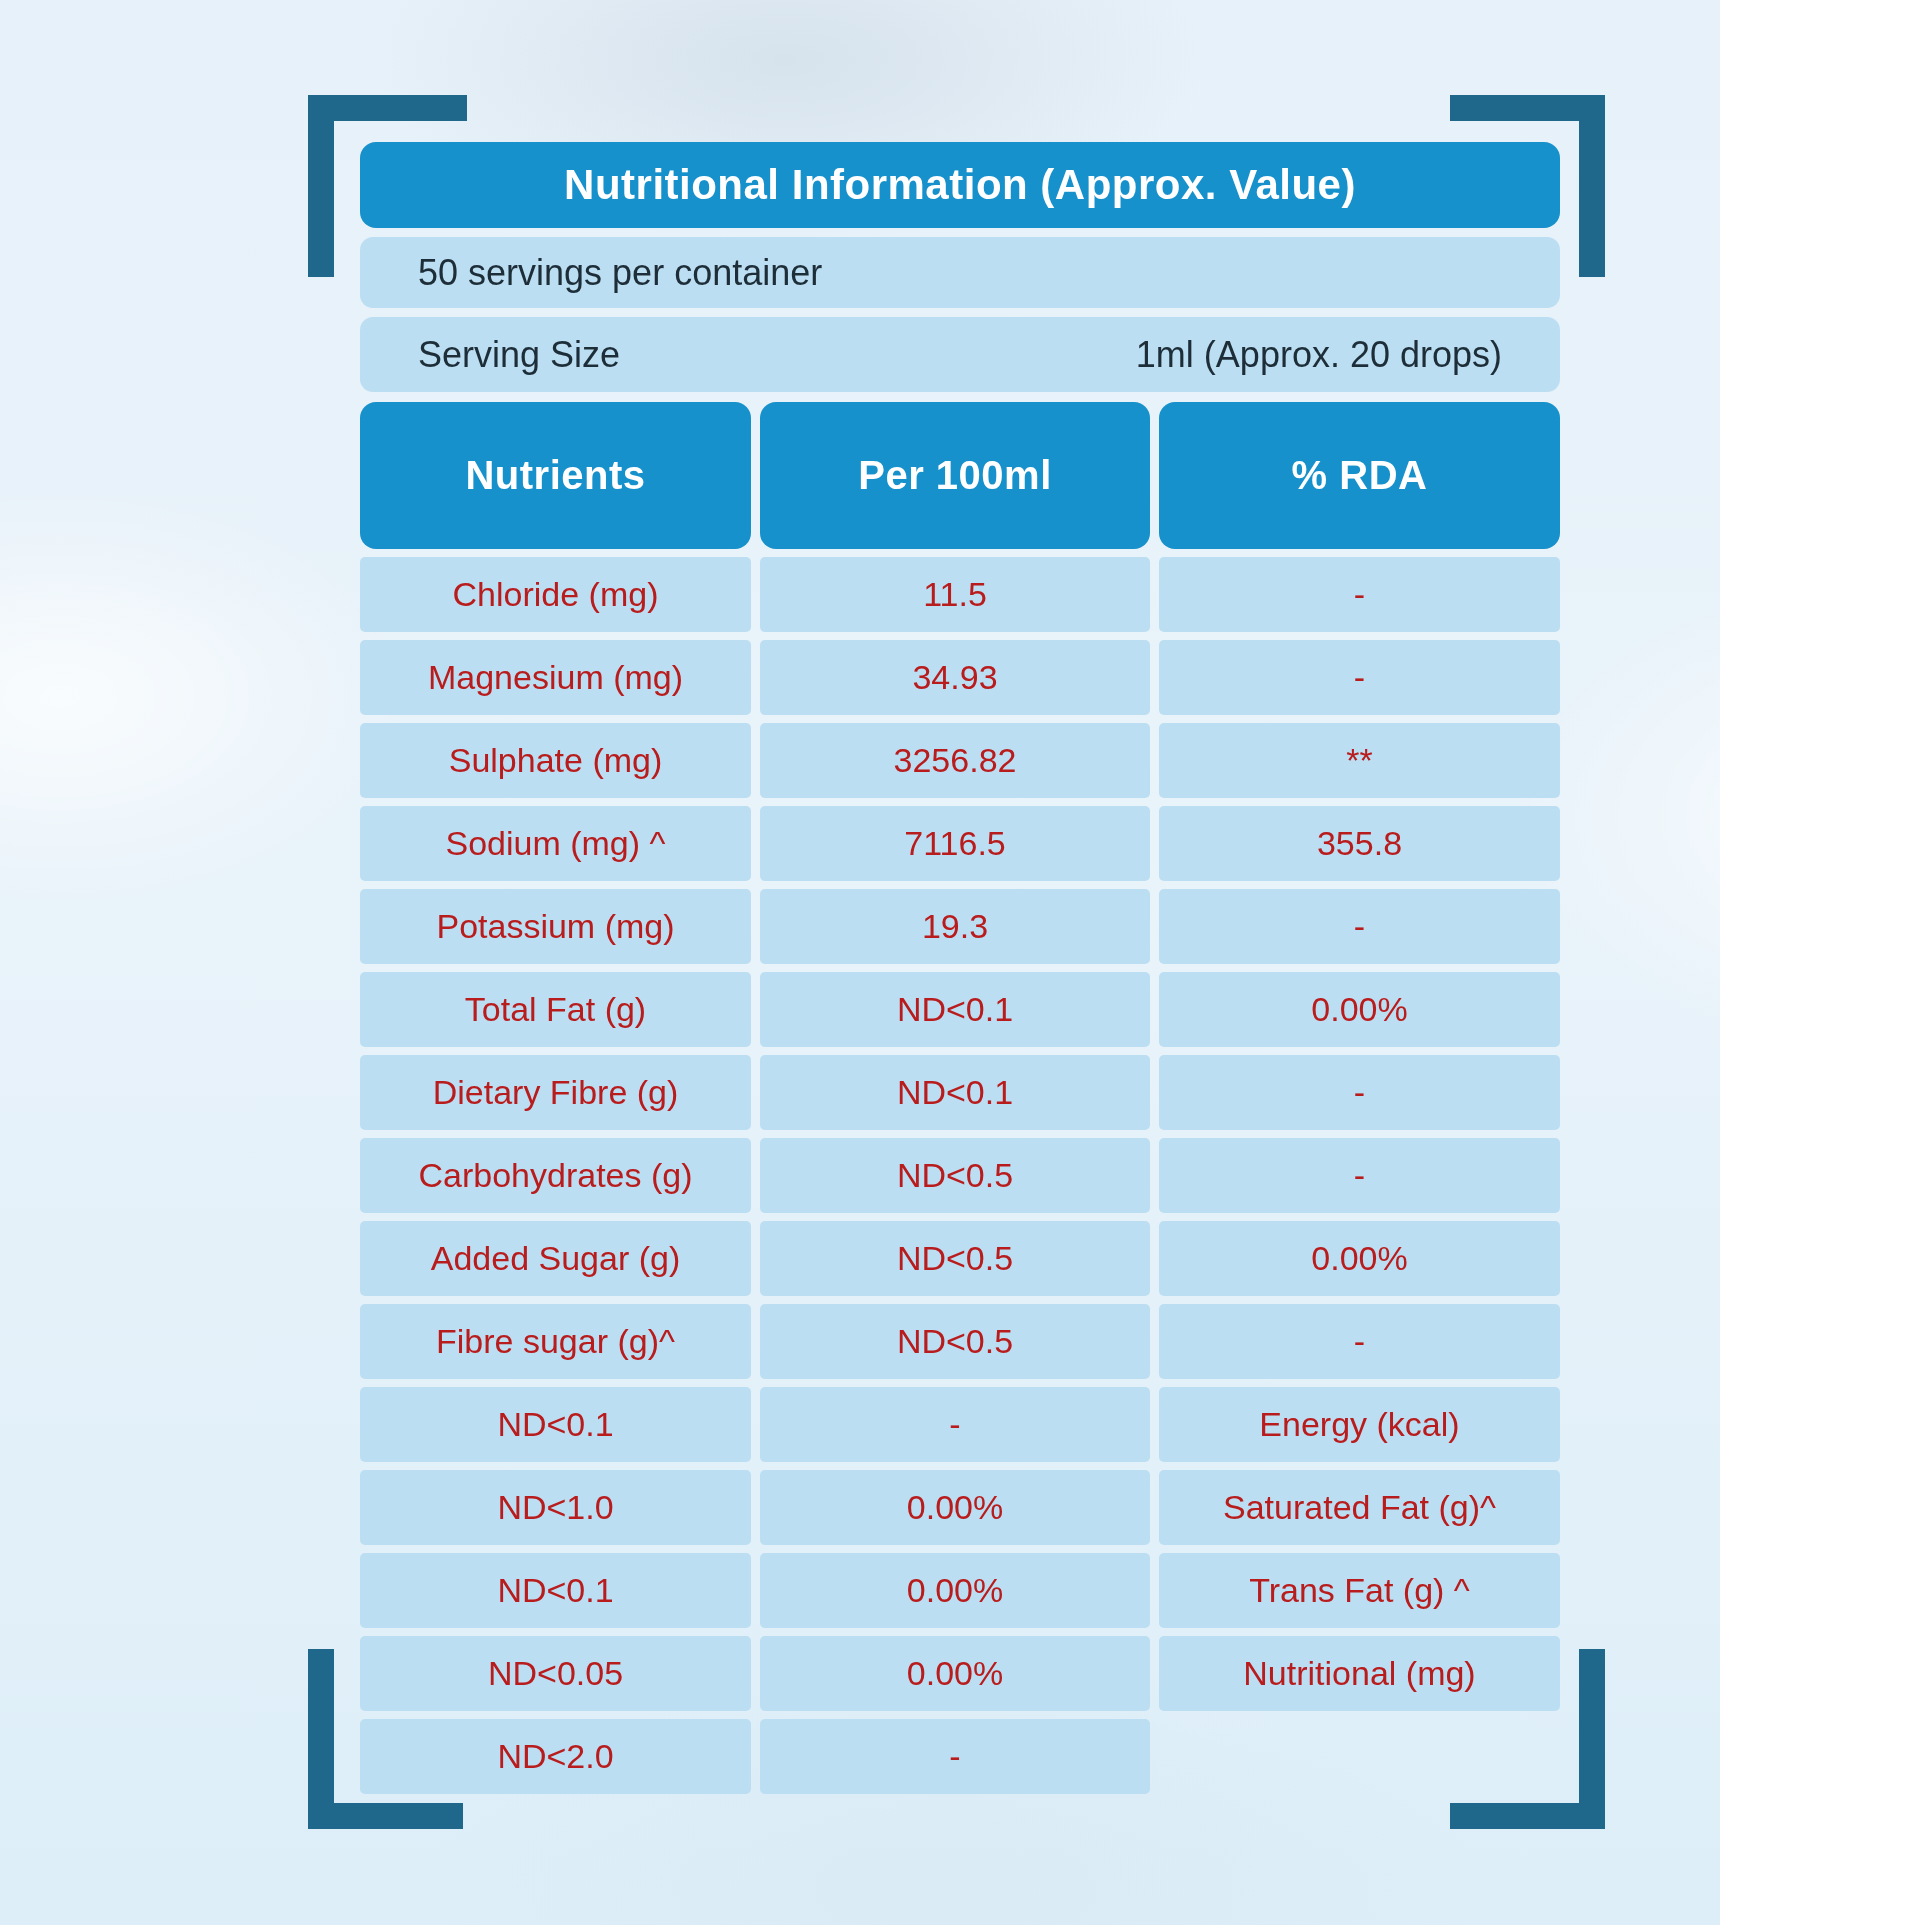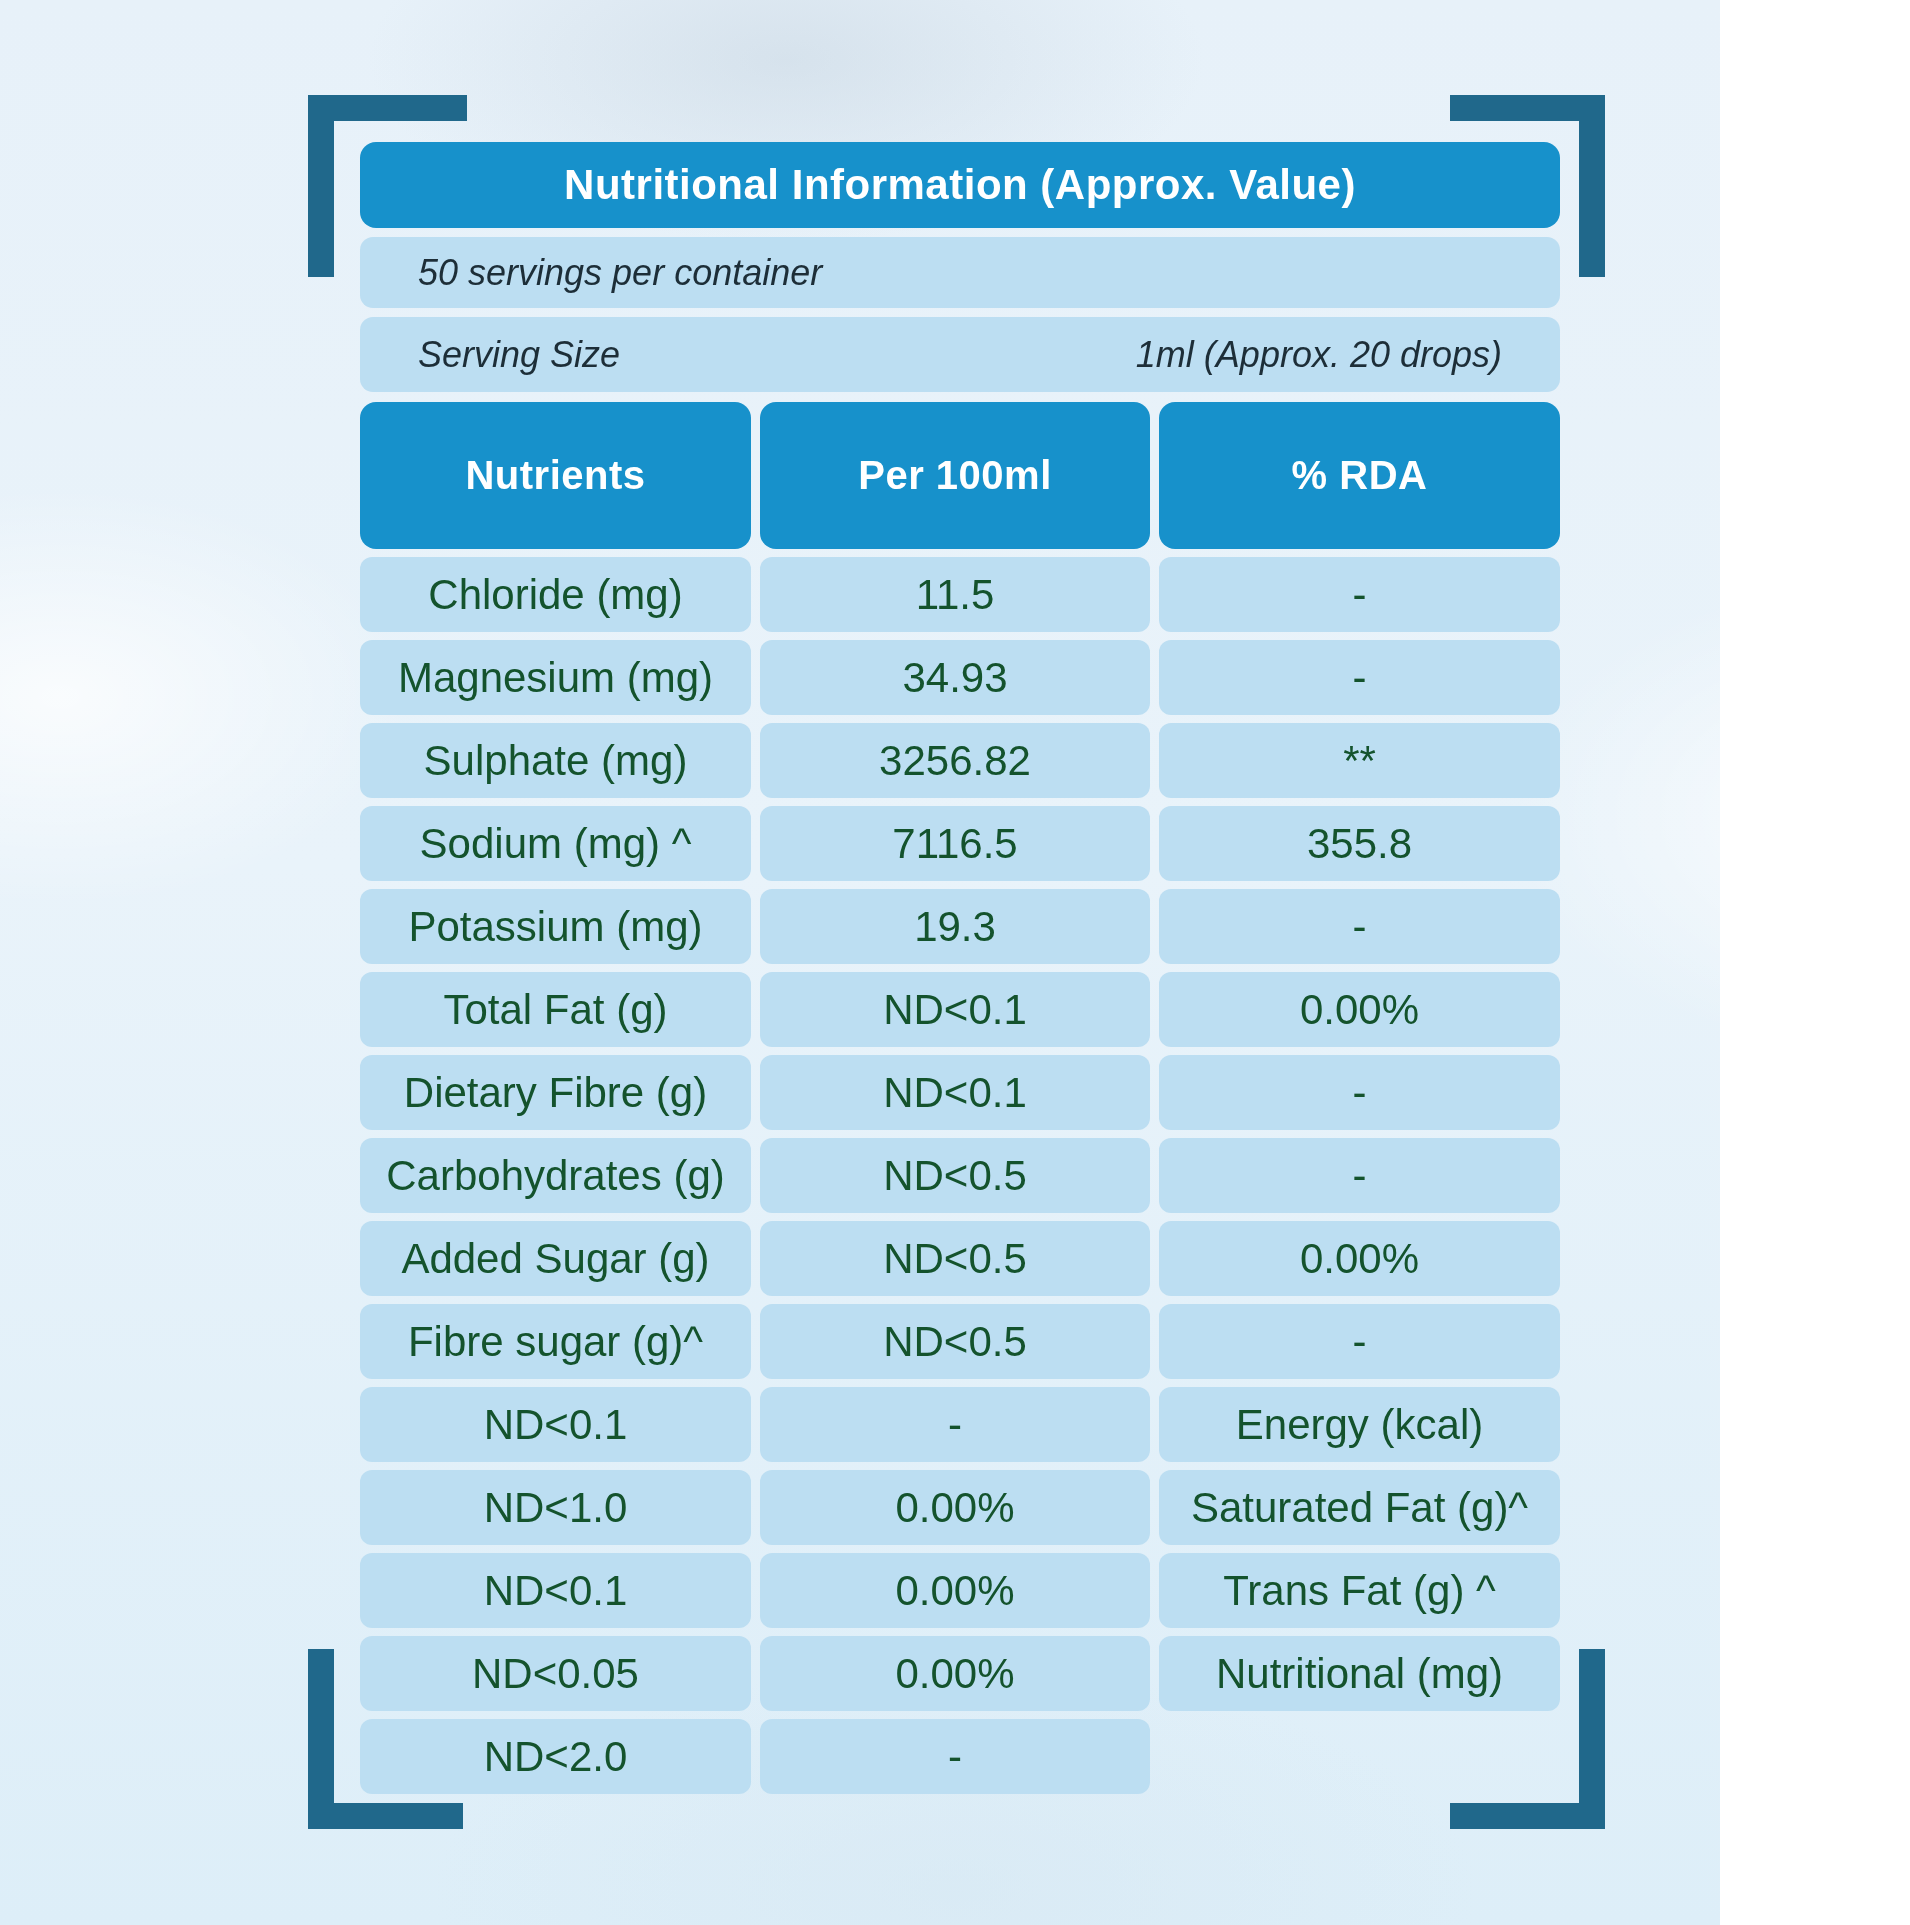--- a/index.html
+++ b/index.html
@@ -59,21 +59,20 @@
     background: #bcdef2;
     border-radius: 13px;
     height: 71px;
     display: flex;
     align-items: center;
     padding: 0 58px;
     font-size: 36px;
     font-weight: 500;
     color: #1d2e38;
     box-sizing: border-box;
-    font-style: italic;
   }
   .info-row.serving {
     height: 75px;
     justify-content: space-between;
   }
 
   .grid {
     margin-top: 10px;
     display: grid;
     grid-template-columns: 391px 390px 401px;
@@ -88,26 +87,26 @@
     align-items: center;
     justify-content: center;
     color: #ffffff;
     font-weight: bold;
     font-size: 40px;
     letter-spacing: 0.5px;
   }
   .dcell {
     height: 75px;
     background: #bcdef2;
-    border-radius: 12px;
+    border-radius: 5px;
     display: flex;
     align-items: center;
     justify-content: center;
-    color: #14532d;
-    font-size: 42px;
+    color: #b91c1c;
+    font-size: 34px;
     font-weight: 500;
     text-align: center;
   }
 </style>
 </head>
 <body>
 
 <div class="canvas">
 
   <div class="bracket tl"></div>

